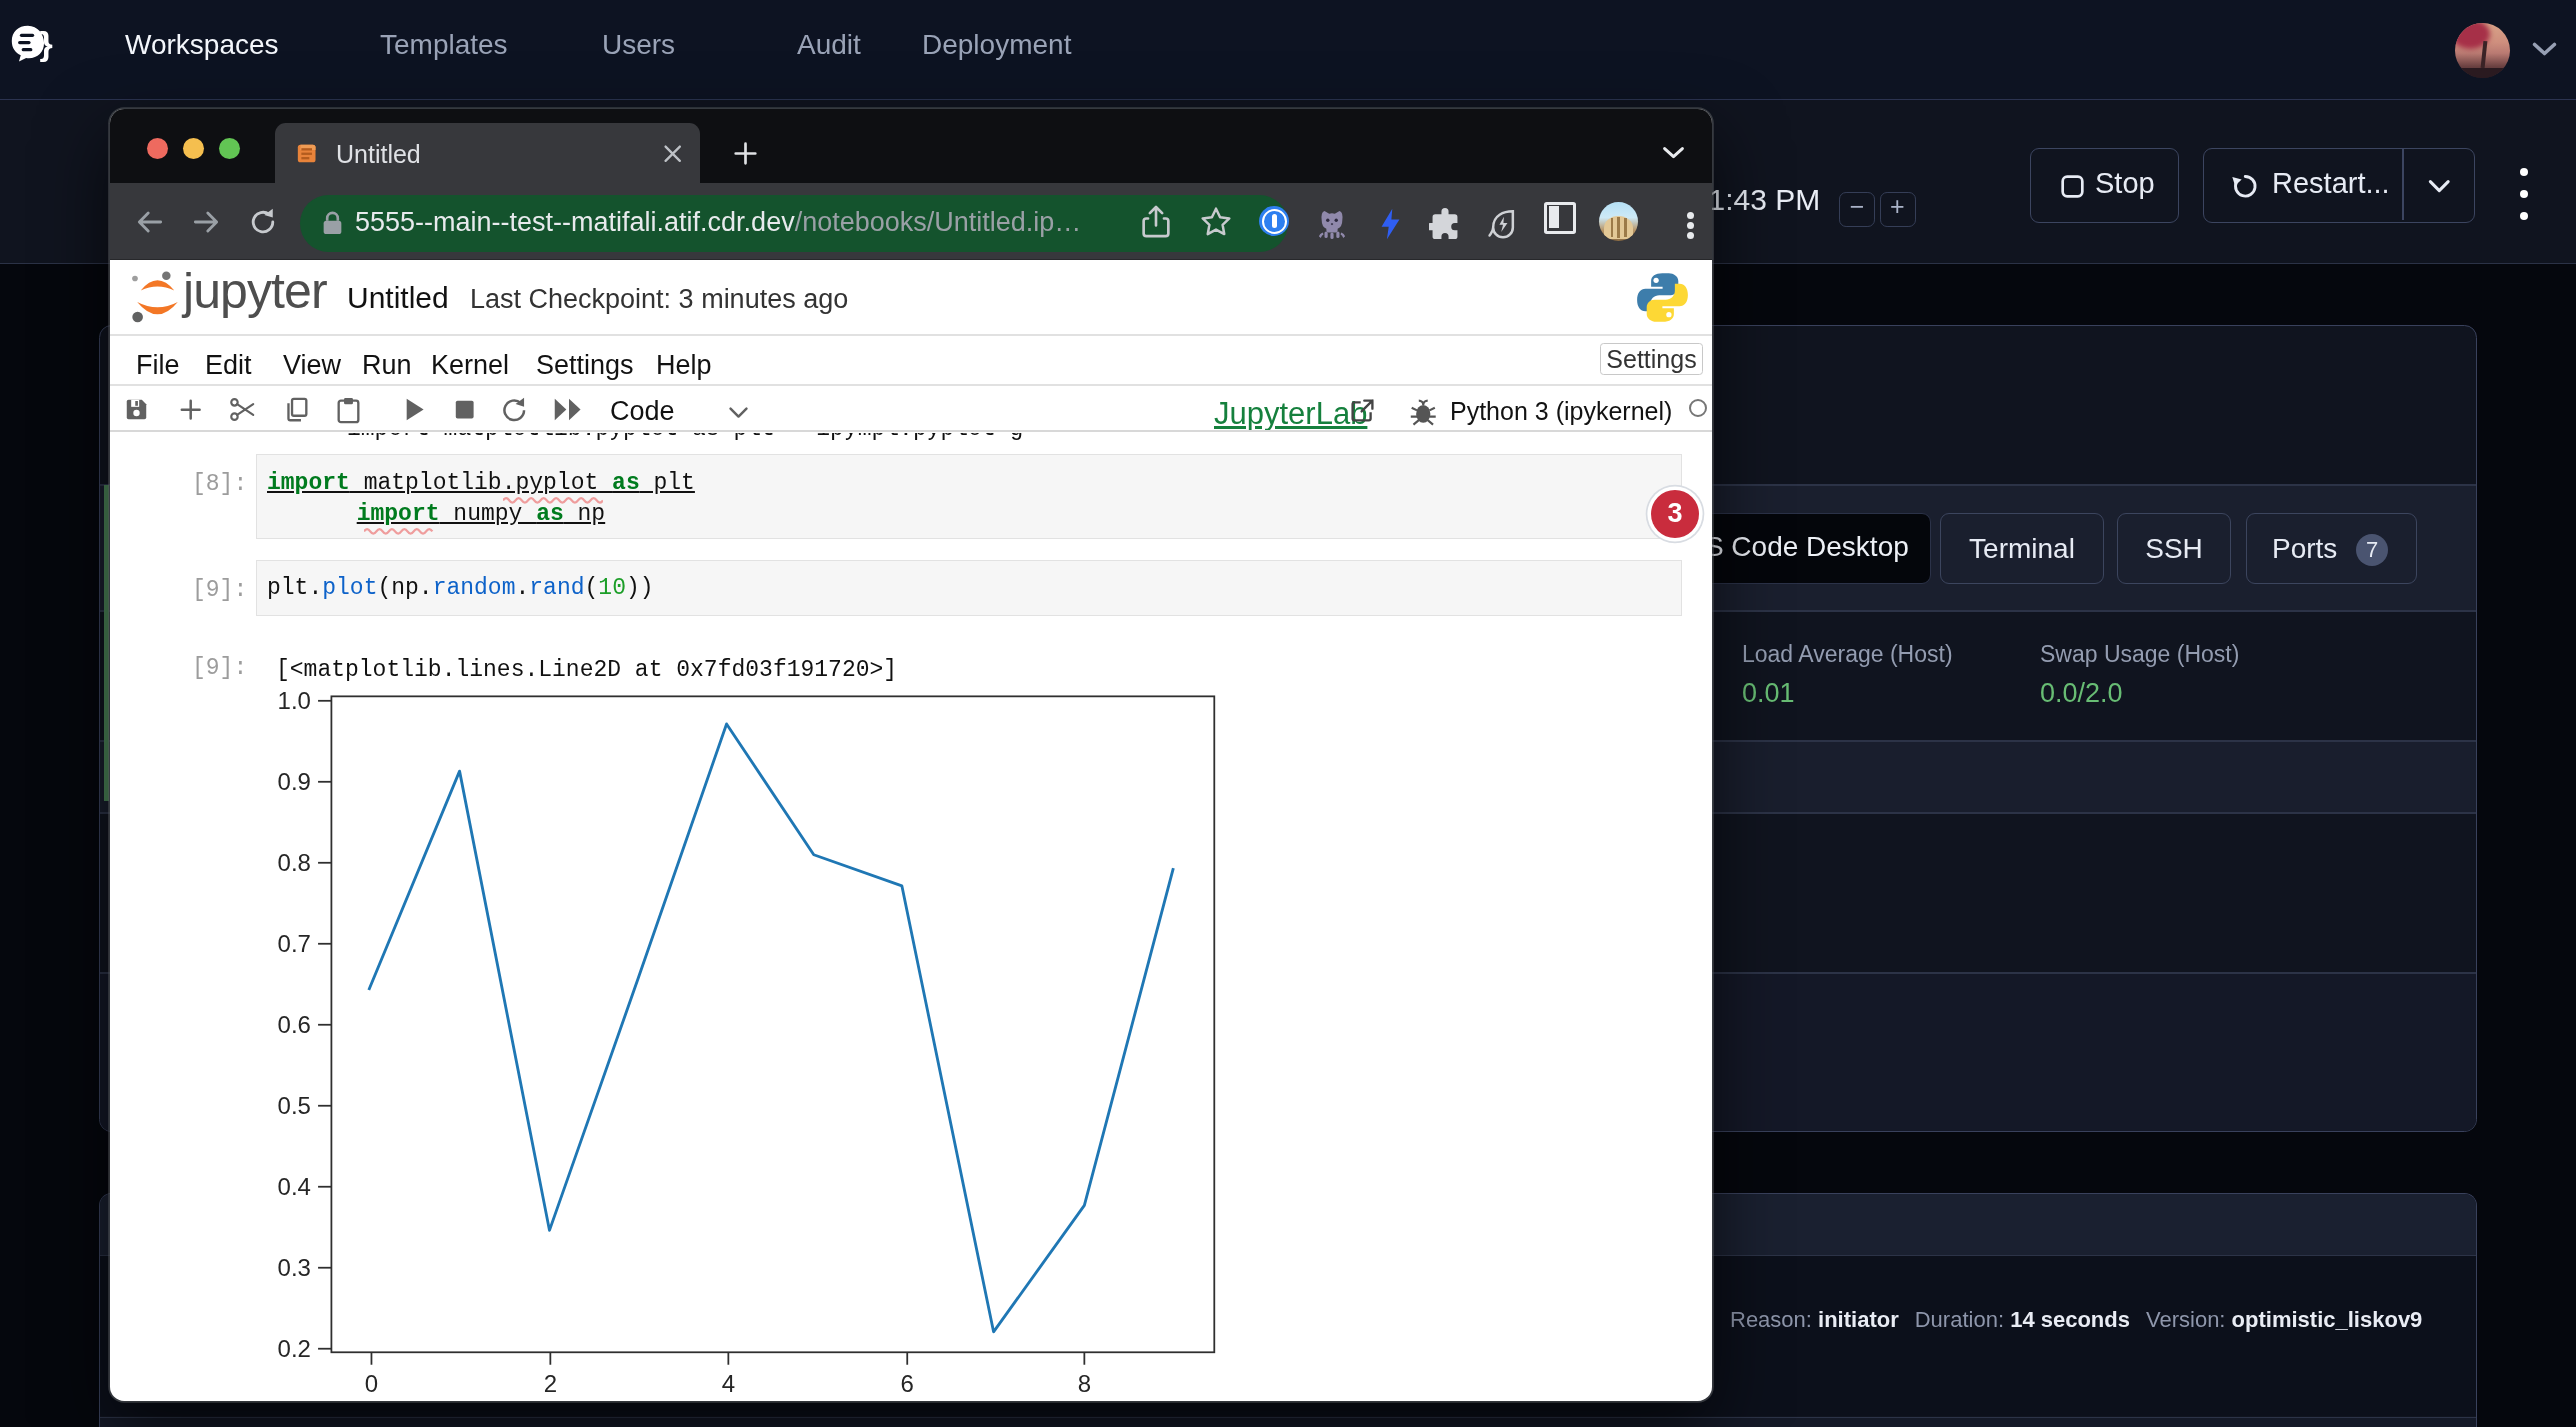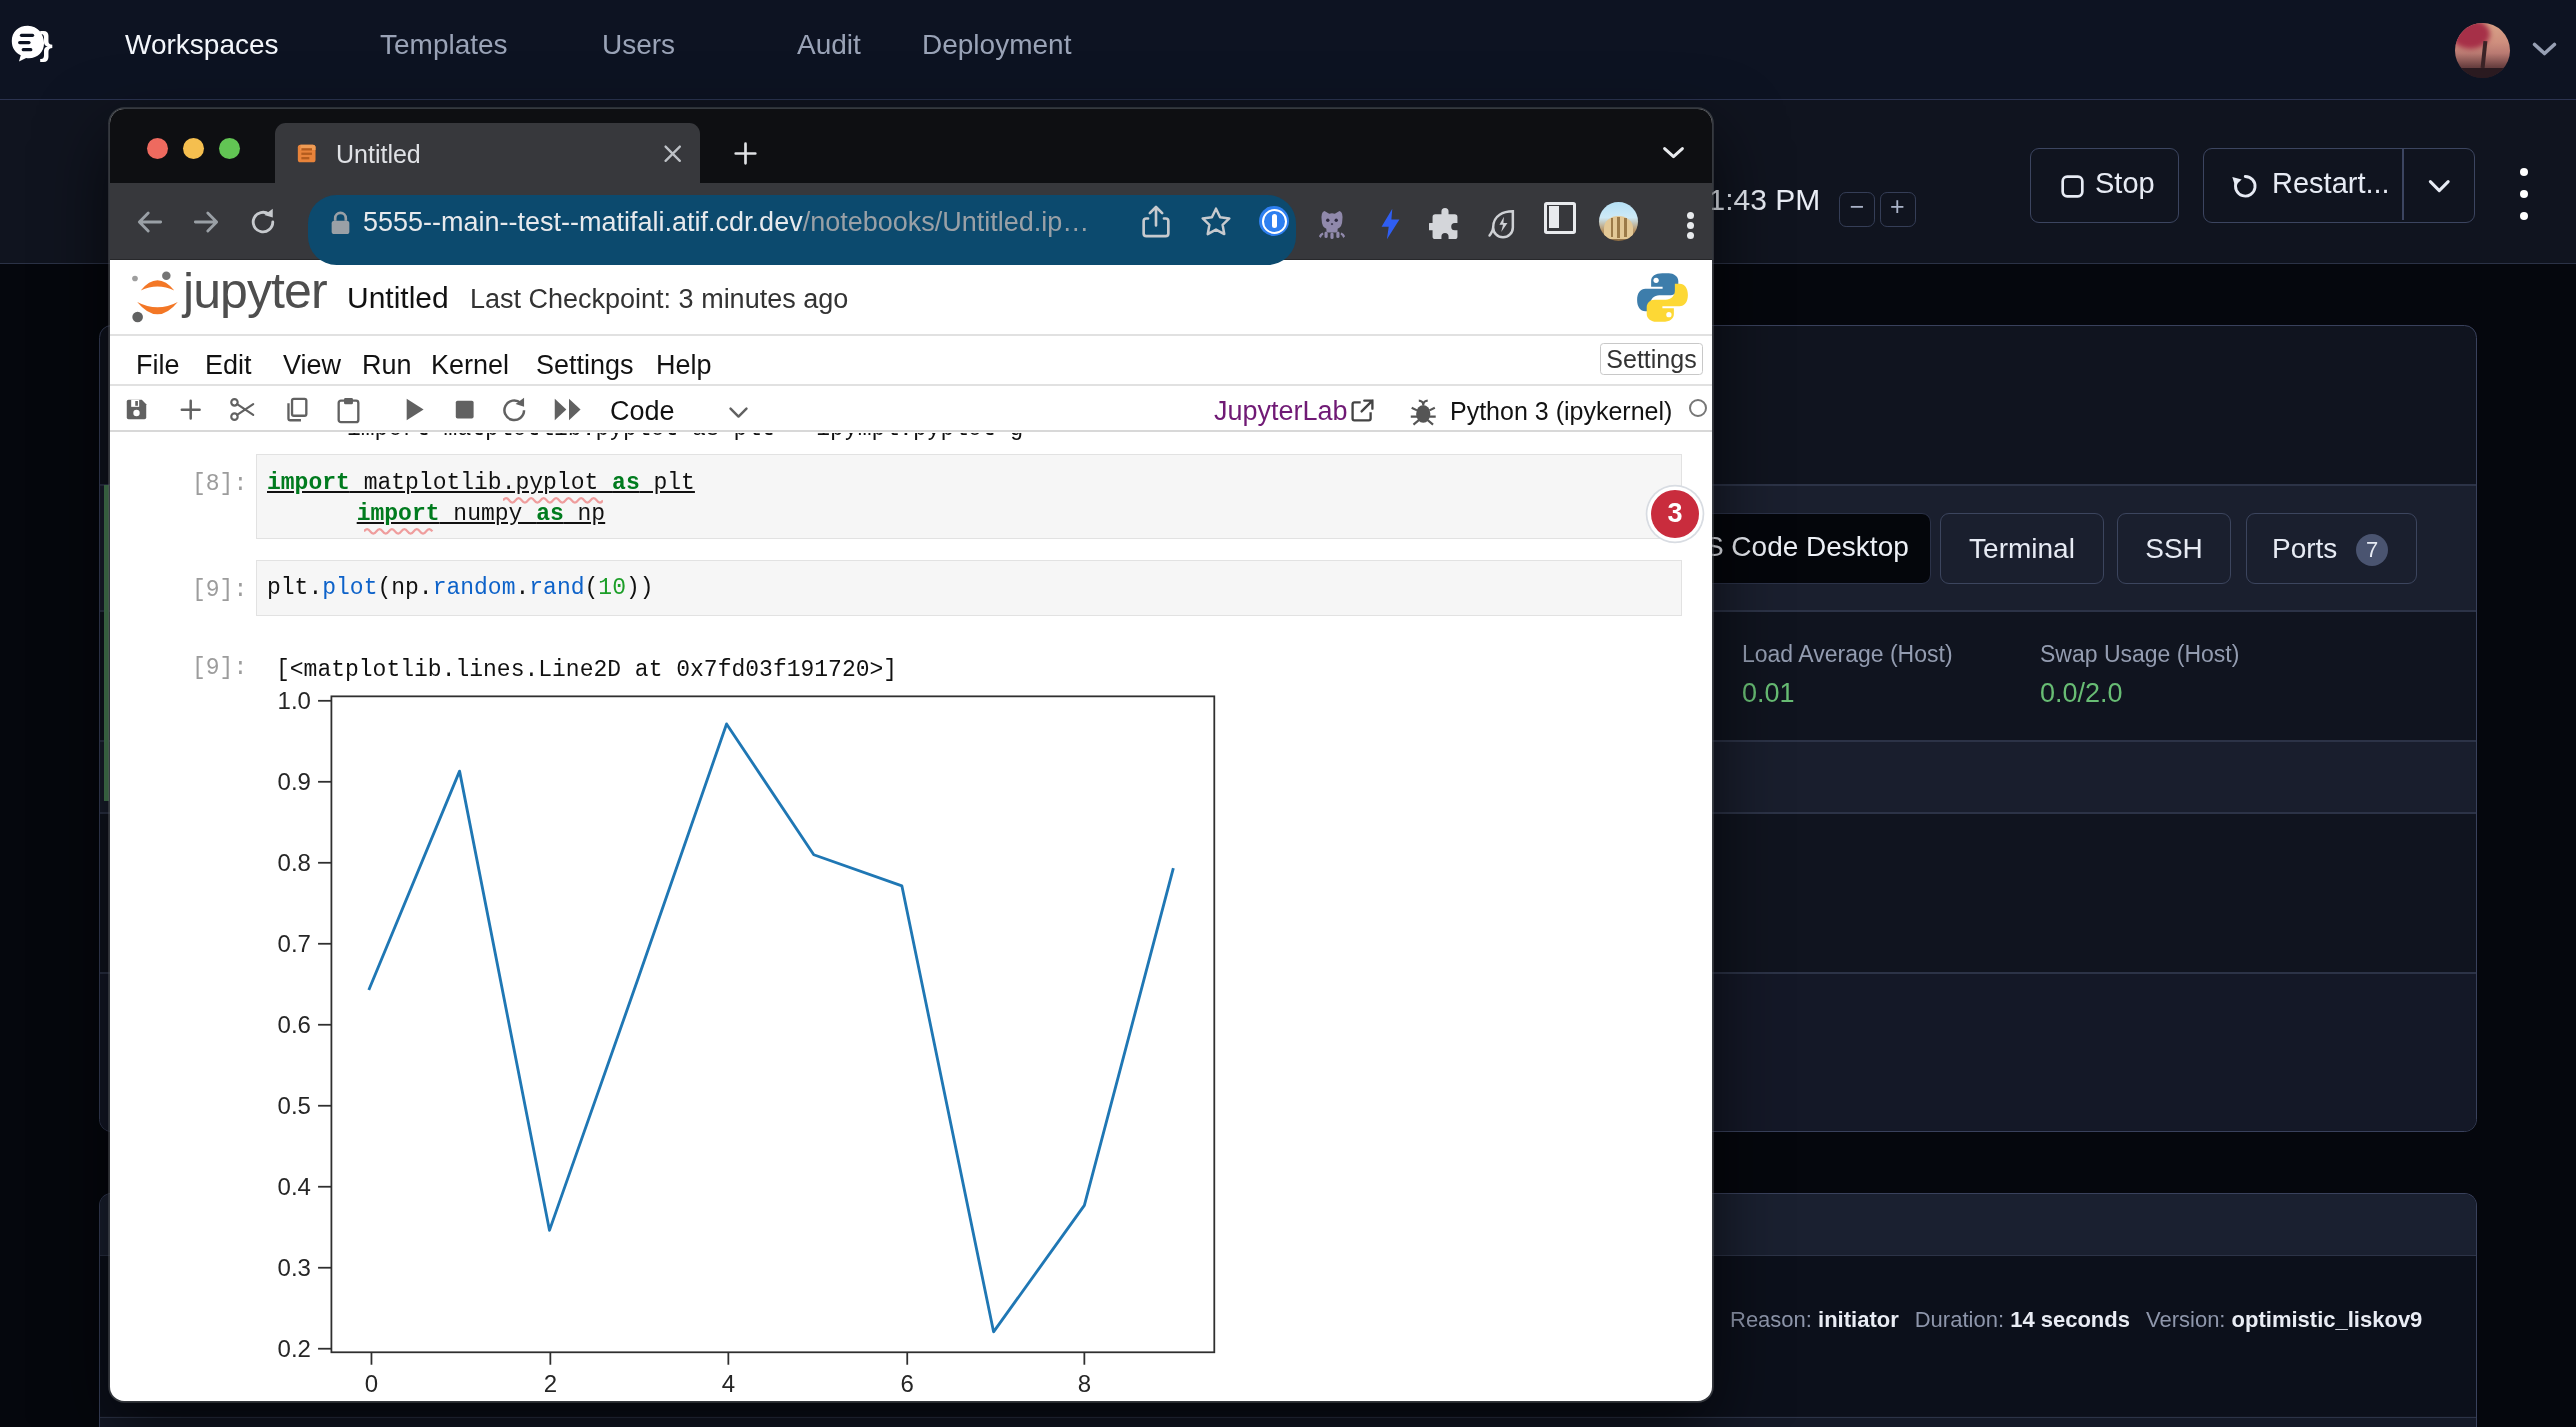--- a/index.html
+++ b/index.html
@@ -162,21 +162,21 @@
         <path d="M30 18 L7 18 M16 8 L6 18 L16 28" fill="none" stroke="#9aa0a6" stroke-width="3.2" stroke-linecap="round" stroke-linejoin="round"></path>
       </svg>
     <svg class="abs" style="left:80px; top:23px;" width="32" height="32" viewBox="0 0 36 36">
         <path d="M6 18 L29 18 M20 8 L30 18 L20 28" fill="none" stroke="#9aa0a6" stroke-width="3.2" stroke-linecap="round" stroke-linejoin="round"></path>
       </svg>
     <svg class="abs" style="left:137px; top:23px;" width="32" height="32" viewBox="0 0 36 36">
       <path d="M29 18 a11 11 0 1 1 -4.2 -8.6" fill="none" stroke="#c7cace" stroke-width="3.2" stroke-linecap="round"></path>
       <polygon points="29,3 29,13 19.5,10" fill="#c7cace"></polygon>
     </svg>
 
-    <div class="abs" style="left:198px; top:11.6px; width:988px; height:70px; border-radius:28.5px; background:#0c4a6e;">
+    <div class="abs" style="left:190px; top:11.6px; width:988px; height:57px; border-radius:28.5px; background:#14532d;">
       <svg class="abs" style="left:21.4px; top:15px;" width="23" height="27" viewBox="0 0 26 30">
         <rect x="3" y="12" width="20" height="15" rx="3" fill="#9aa0a6"></rect>
         <path d="M7 12 v-3 a6 6 0 0 1 12 0 v3" fill="none" stroke="#9aa0a6" stroke-width="3"></path>
       </svg>
       <span class="abs" style="left:55px; top:12.5px; font-size:27px; color:#e8eaed; white-space:nowrap;">5555--main--test--matifali.atif.cdr.dev<span style="color:#9aa0a6;">/notebooks/Untitled.ip…</span></span>
     </div>
     <svg class="abs" style="left:1031px; top:21.4px;" width="30" height="36" viewBox="0 0 34 40">
       <path d="M17 4 L17 24 M10 10 L17 3 L24 10" fill="none" stroke="#c7cace" stroke-width="3" stroke-linecap="round" stroke-linejoin="round"></path>
       <path d="M8 16 H6 a3 3 0 0 0 -3 3 v14 a3 3 0 0 0 3 3 h22 a3 3 0 0 0 3 -3 V19 a3 3 0 0 0 -3 -3 h-2" fill="none" stroke="#c7cace" stroke-width="3" stroke-linecap="round"></path>
     </svg>
@@ -292,21 +292,21 @@
       <polygon points="27,2 27,12 17.5,9" fill="#616161"></polygon>
     </svg>
     <svg class="abs" style="left:443px; top:288px;" width="32" height="25" viewBox="0 0 36 28">
       <path d="M2 2 L15 14 L2 26 Z" fill="#616161"></path>
         <path d="M18 2 L31 14 L18 26 Z" fill="#616161"></path>
     </svg>
     <span class="abs" style="left:500px; top:287px; font-size:27px; color:#121212;">Code</span>
     <svg class="abs" style="left:617px; top:296px;" width="23" height="16" viewBox="0 0 26 18">
         <polyline points="4,4 13,13 22,4" fill="none" stroke="#616161" stroke-width="2.8" stroke-linecap="round" stroke-linejoin="round"></polyline>
       </svg>
-    <span class="abs" style="left:1104px; top:287px; font-size:27px; color:#701a75; white-space:nowrap;">JupyterLab</span>
+    <span class="abs" style="left:1104px; top:287px; font-size:31px; color:#15803d; white-space:nowrap;text-decoration:underline;">JupyterLab</span>
     <svg class="abs" style="left:1239px; top:288px;" width="27" height="27" viewBox="0 0 30 30">
       <path d="M13 6 H6 a2 2 0 0 0 -2 2 v16 a2 2 0 0 0 2 2 h16 a2 2 0 0 0 2 -2 v-7" fill="none" stroke="#444" stroke-width="2.6"></path>
       <path d="M17 4 H26 V13 M26 4 L14 16" fill="none" stroke="#444" stroke-width="2.6" stroke-linecap="round"></path>
     </svg>
     <svg class="abs" style="left:1299px; top:288px;" width="28.5" height="28.5" viewBox="0 0 32 32">
       <ellipse cx="16" cy="19" rx="8" ry="10" fill="#555"></ellipse>
       <path d="M16 9 a5 5 0 0 1 5 -5 M16 9 a5 5 0 0 0 -5 -5 M3 12 l6 3 M29 12 l-6 3 M2 22 h7 M30 22 h-7 M5 31 l6 -5 M27 31 l-6 -5" stroke="#555" stroke-width="2.4" fill="none"></path>
     </svg>
     <span class="abs" style="left:1340px; top:288px; font-size:25px; color:#121212; white-space:nowrap;">Python 3 (ipykernel)</span>
     <div class="abs" style="left:1579px; top:290px; width:18px; height:18px; border:2.7px solid #767676; border-radius:50%;"></div>

